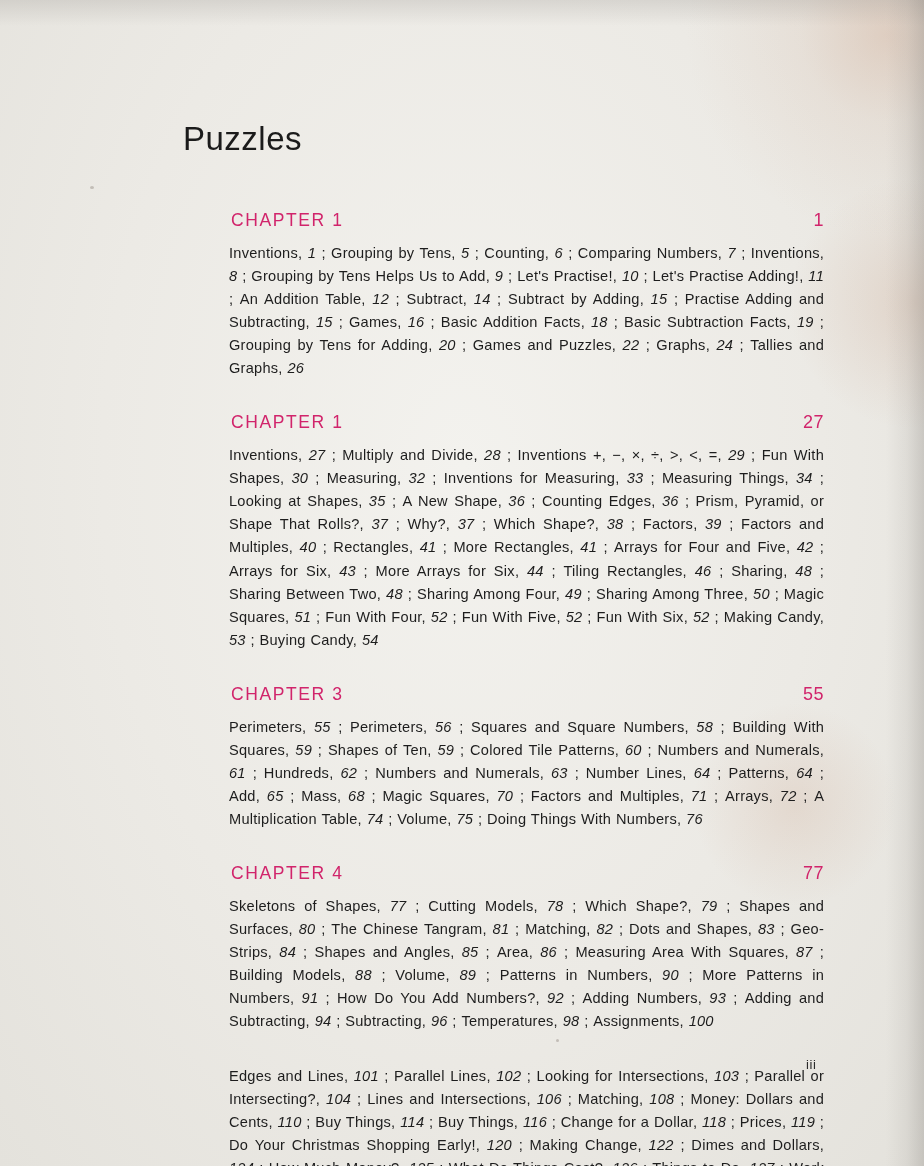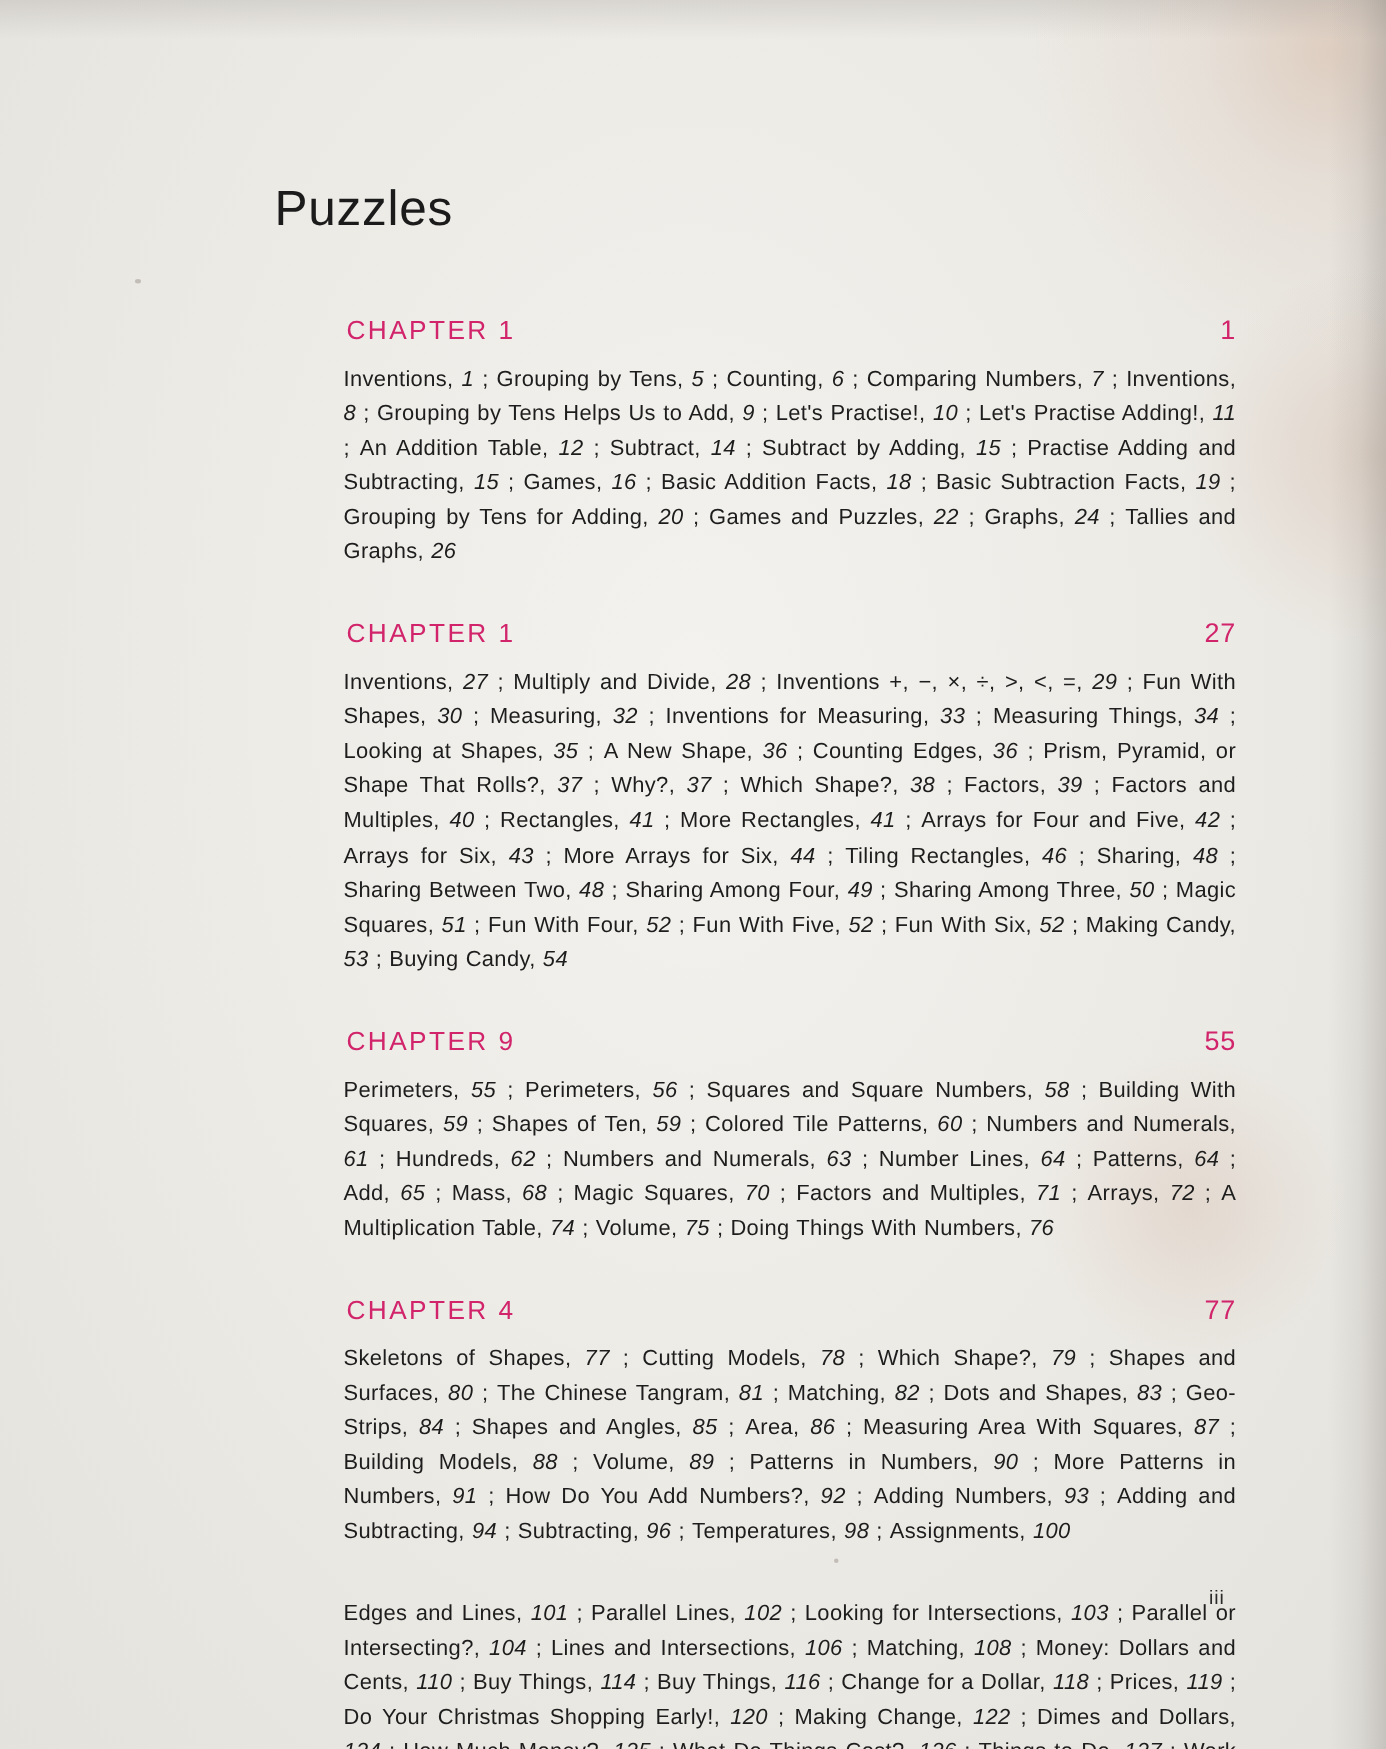--- a/index.html
+++ b/index.html
@@ -130,21 +130,21 @@
         </div>
         <div class="chapter-block">
           <div class="chapter-head">
             <span class="chapter-label">CHAPTER 1</span>
             <span class="chapter-page">27</span>
           </div>
           <div class="entries"><span><span>Inventions</span>, <span class="pg">27</span></span><span class="sep"> ; </span><span><span>Multiply and Divide</span>, <span class="pg">28</span></span><span class="sep"> ; </span><span><span>Inventions +, −, ×, ÷, &gt;, &lt;, =</span>, <span class="pg">29</span></span><span class="sep"> ; </span><span><span>Fun With Shapes</span>, <span class="pg">30</span></span><span class="sep"> ; </span><span><span>Measuring</span>, <span class="pg">32</span></span><span class="sep"> ; </span><span><span>Inventions for Measuring</span>, <span class="pg">33</span></span><span class="sep"> ; </span><span><span>Measuring Things</span>, <span class="pg">34</span></span><span class="sep"> ; </span><span><span>Looking at Shapes</span>, <span class="pg">35</span></span><span class="sep"> ; </span><span><span>A New Shape</span>, <span class="pg">36</span></span><span class="sep"> ; </span><span><span>Counting Edges</span>, <span class="pg">36</span></span><span class="sep"> ; </span><span><span>Prism, Pyramid, or Shape That Rolls?</span>, <span class="pg">37</span></span><span class="sep"> ; </span><span><span>Why?</span>, <span class="pg">37</span></span><span class="sep"> ; </span><span><span>Which Shape?</span>, <span class="pg">38</span></span><span class="sep"> ; </span><span><span>Factors</span>, <span class="pg">39</span></span><span class="sep"> ; </span><span><span>Factors and Multiples</span>, <span class="pg">40</span></span><span class="sep"> ; </span><span><span>Rectangles</span>, <span class="pg">41</span></span><span class="sep"> ; </span><span><span>More Rectangles</span>, <span class="pg">41</span></span><span class="sep"> ; </span><span><span>Arrays for Four and Five</span>, <span class="pg">42</span></span><span class="sep"> ; </span><span><span>Arrays for Six</span>, <span class="pg">43</span></span><span class="sep"> ; </span><span><span>More Arrays for Six</span>, <span class="pg">44</span></span><span class="sep"> ; </span><span><span>Tiling Rectangles</span>, <span class="pg">46</span></span><span class="sep"> ; </span><span><span>Sharing</span>, <span class="pg">48</span></span><span class="sep"> ; </span><span><span>Sharing Between Two</span>, <span class="pg">48</span></span><span class="sep"> ; </span><span><span>Sharing Among Four</span>, <span class="pg">49</span></span><span class="sep"> ; </span><span><span>Sharing Among Three</span>, <span class="pg">50</span></span><span class="sep"> ; </span><span><span>Magic Squares</span>, <span class="pg">51</span></span><span class="sep"> ; </span><span><span>Fun With Four</span>, <span class="pg">52</span></span><span class="sep"> ; </span><span><span>Fun With Five</span>, <span class="pg">52</span></span><span class="sep"> ; </span><span><span>Fun With Six</span>, <span class="pg">52</span></span><span class="sep"> ; </span><span><span>Making Candy</span>, <span class="pg">53</span></span><span class="sep"> ; </span><span><span>Buying Candy</span>, <span class="pg">54</span></span></div>
         </div>
         <div class="chapter-block">
           <div class="chapter-head">
-            <span class="chapter-label">CHAPTER 9</span>
+            <span class="chapter-label">CHAPTER 3</span>
             <span class="chapter-page">55</span>
           </div>
           <div class="entries"><span><span>Perimeters</span>, <span class="pg">55</span></span><span class="sep"> ; </span><span><span>Perimeters</span>, <span class="pg">56</span></span><span class="sep"> ; </span><span><span>Squares and Square Numbers</span>, <span class="pg">58</span></span><span class="sep"> ; </span><span><span>Building With Squares</span>, <span class="pg">59</span></span><span class="sep"> ; </span><span><span>Shapes of Ten</span>, <span class="pg">59</span></span><span class="sep"> ; </span><span><span>Colored Tile Patterns</span>, <span class="pg">60</span></span><span class="sep"> ; </span><span><span>Numbers and Numerals</span>, <span class="pg">61</span></span><span class="sep"> ; </span><span><span>Hundreds</span>, <span class="pg">62</span></span><span class="sep"> ; </span><span><span>Numbers and Numerals</span>, <span class="pg">63</span></span><span class="sep"> ; </span><span><span>Number Lines</span>, <span class="pg">64</span></span><span class="sep"> ; </span><span><span>Patterns</span>, <span class="pg">64</span></span><span class="sep"> ; </span><span><span>Add</span>, <span class="pg">65</span></span><span class="sep"> ; </span><span><span>Mass</span>, <span class="pg">68</span></span><span class="sep"> ; </span><span><span>Magic Squares</span>, <span class="pg">70</span></span><span class="sep"> ; </span><span><span>Factors and Multiples</span>, <span class="pg">71</span></span><span class="sep"> ; </span><span><span>Arrays</span>, <span class="pg">72</span></span><span class="sep"> ; </span><span><span>A Multiplication Table</span>, <span class="pg">74</span></span><span class="sep"> ; </span><span><span>Volume</span>, <span class="pg">75</span></span><span class="sep"> ; </span><span><span>Doing Things With Numbers</span>, <span class="pg">76</span></span></div>
         </div>
         <div class="chapter-block">
           <div class="chapter-head">
             <span class="chapter-label">CHAPTER 4</span>
             <span class="chapter-page">77</span>
           </div>
           <div class="entries"><span><span>Skeletons of Shapes</span>, <span class="pg">77</span></span><span class="sep"> ; </span><span><span>Cutting Models</span>, <span class="pg">78</span></span><span class="sep"> ; </span><span><span>Which Shape?</span>, <span class="pg">79</span></span><span class="sep"> ; </span><span><span>Shapes and Surfaces</span>, <span class="pg">80</span></span><span class="sep"> ; </span><span><span>The Chinese Tangram</span>, <span class="pg">81</span></span><span class="sep"> ; </span><span><span>Matching</span>, <span class="pg">82</span></span><span class="sep"> ; </span><span><span>Dots and Shapes</span>, <span class="pg">83</span></span><span class="sep"> ; </span><span><span>Geo-Strips</span>, <span class="pg">84</span></span><span class="sep"> ; </span><span><span>Shapes and Angles</span>, <span class="pg">85</span></span><span class="sep"> ; </span><span><span>Area</span>, <span class="pg">86</span></span><span class="sep"> ; </span><span><span>Measuring Area With Squares</span>, <span class="pg">87</span></span><span class="sep"> ; </span><span><span>Building Models</span>, <span class="pg">88</span></span><span class="sep"> ; </span><span><span>Volume</span>, <span class="pg">89</span></span><span class="sep"> ; </span><span><span>Patterns in Numbers</span>, <span class="pg">90</span></span><span class="sep"> ; </span><span><span>More Patterns in Numbers</span>, <span class="pg">91</span></span><span class="sep"> ; </span><span><span>How Do You Add Numbers?</span>, <span class="pg">92</span></span><span class="sep"> ; </span><span><span>Adding Numbers</span>, <span class="pg">93</span></span><span class="sep"> ; </span><span><span>Adding and Subtracting</span>, <span class="pg">94</span></span><span class="sep"> ; </span><span><span>Subtracting</span>, <span class="pg">96</span></span><span class="sep"> ; </span><span><span>Temperatures</span>, <span class="pg">98</span></span><span class="sep"> ; </span><span><span>Assignments</span>, <span class="pg">100</span></span></div>

